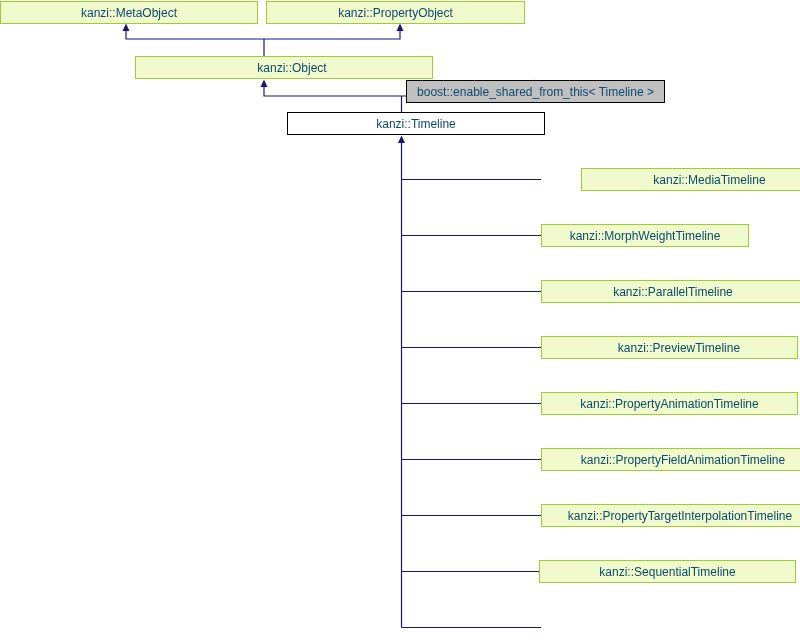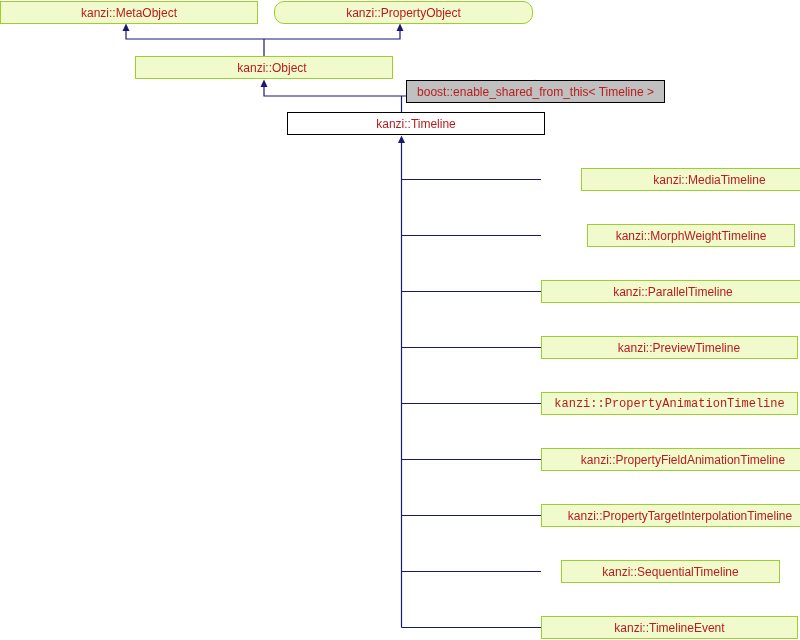--- a/index.html
+++ b/index.html
@@ -3,21 +3,21 @@
 <meta charset="utf-8">
 <style>
   html, body { margin: 0; padding: 0; background: #ffffff; }
   .canvas {
     position: relative;
     width: 800px;
     height: 640px;
     background: #ffffff;
     font-family: "Liberation Sans", sans-serif;
     font-size: 12px;
-    color: #b91c1c;
+    color: #0c4a6e;
     overflow: hidden;
   }
   svg.edges {
     position: absolute;
     left: 0; top: 0;
     width: 800px; height: 640px;
   }
   .node {
     position: absolute;
     box-sizing: border-box;
@@ -73,39 +73,38 @@
       <polygon points="126,23.5 122.5,31 129.5,31"></polygon>
       <polygon points="400,23.5 396.5,31 403.5,31"></polygon>
       <polygon points="264,79.5 260.5,87 267.5,87"></polygon>
       <polygon points="535,79.5 531.5,87 538.5,87"></polygon>
       <polygon points="401.5,135.5 398,143 405,143"></polygon>
     </g>
   </svg>
 
   <div class="node node--linked" style="left:0px; top:1px; width:258px;">kanzi::MetaObject</div>
 
-  <div class="node node--linked" style="left:274px; top:1px; width:259px;border-radius:10px;">kanzi::PropertyObject</div>
+  <div class="node node--linked" style="left:266px; top:1px; width:259px;">kanzi::PropertyObject</div>
 
-  <div class="node node--linked" style="left:135px; top:56px; width:258px;padding-left:16px;">kanzi::Object</div>
+  <div class="node node--linked" style="left:135px; top:56px; width:298px;padding-left:16px;">kanzi::Object</div>
 
   <div class="node node--external" style="left:406px; top:56px; width:259px;">boost::enable_shared_from_this&lt; Timeline &gt;</div>
 
   <div class="node node--current" style="left:272px; top:112px; width:258px;margin-left:15px;">kanzi::Timeline</div>
 
   <div class="node node--linked" style="left:541px; top:168px; width:257px;margin-left:40px;">kanzi::MediaTimeline</div>
 
-  <div class="node node--linked" style="left:541px; top:224px; width:208px;margin-left:46px;">kanzi::MorphWeightTimeline</div>
+  <div class="node node--linked" style="left:541px; top:224px; width:208px;">kanzi::MorphWeightTimeline</div>
 
   <div class="node node--linked" style="left:541px; top:280px; width:264px;">kanzi::ParallelTimeline</div>
 
   <div class="node node--linked" style="left:541px; top:336px; width:257px;padding-left:19px;">kanzi::PreviewTimeline</div>
 
-  <div class="node node--linked" style="left:541px; top:392px; width:257px;font-family:Liberation Mono, monospace;">kanzi::PropertyAnimationTimeline</div>
+  <div class="node node--linked" style="left:541px; top:392px; width:257px;">kanzi::PropertyAnimationTimeline</div>
 
   <div class="node node--linked" style="left:541px; top:448px; width:284px;">kanzi::PropertyFieldAnimationTimeline</div>
 
   <div class="node node--linked" style="left:541px; top:504px; width:278px;">kanzi::PropertyTargetInterpolationTimeline</div>
 
-  <div class="node node--linked" style="left:561px; top:560px; width:219px;">kanzi::SequentialTimeline</div>
+  <div class="node node--linked" style="left:539px; top:560px; width:257px;">kanzi::SequentialTimeline</div>
 
-  <div class="node node--linked" style="left:541px; top:616px; width:257px;">kanzi::TimelineEvent</div>
 
 </div>
 
 </body></html>

